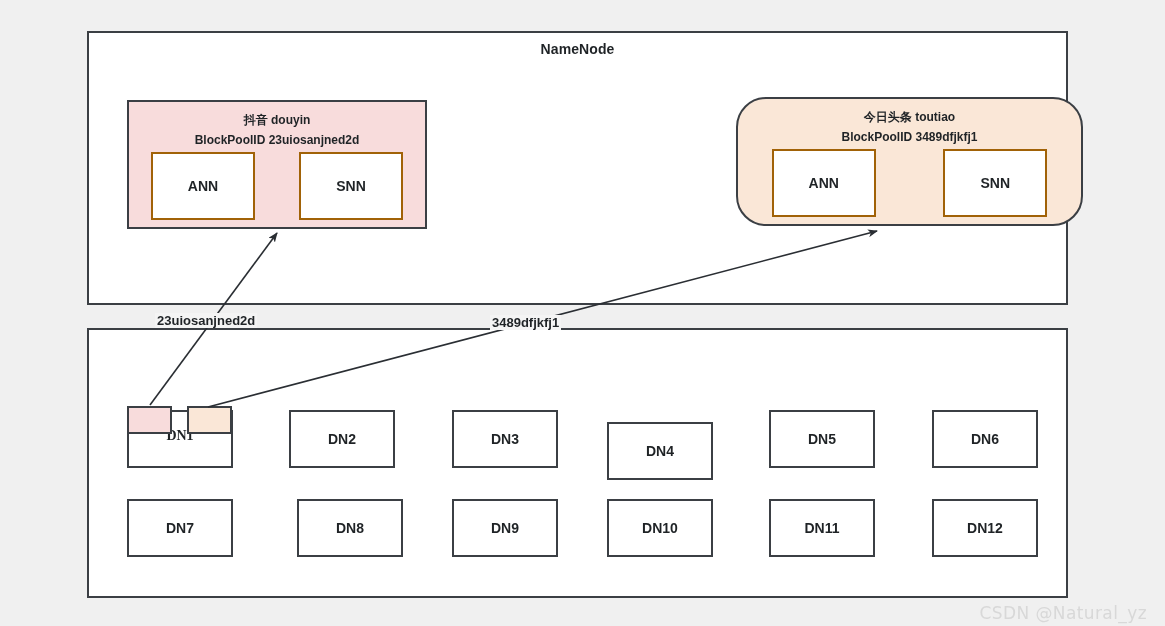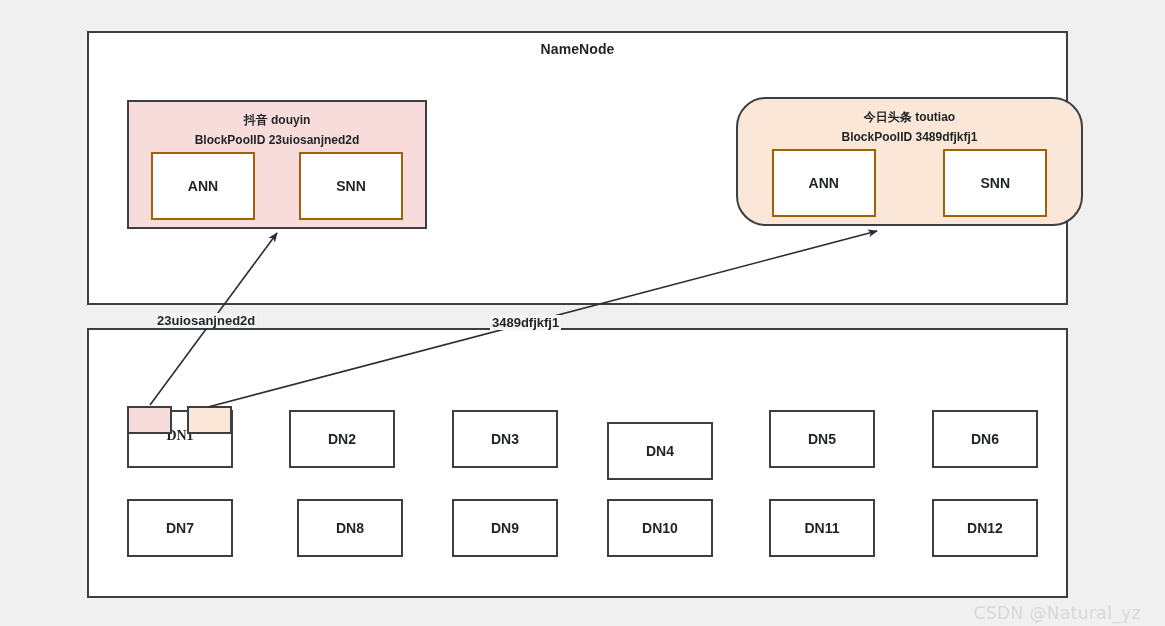--- a/index.html
+++ b/index.html
@@ -134,21 +134,21 @@
     position: absolute;
     left: 0; top: 0;
     width: 1165px;
     height: 626px;
     pointer-events: none;
   }
 
   
   #watermark {
     position: absolute;
-    right: 24px;
+    right: 18px;
     bottom: 3px;
     font-size: 17px;
     color: #d8d8d8;
     letter-spacing: 0.4px;
     font-family: "DejaVu Sans", sans-serif;
   }
 </style>
 </head>
 <body>
 

